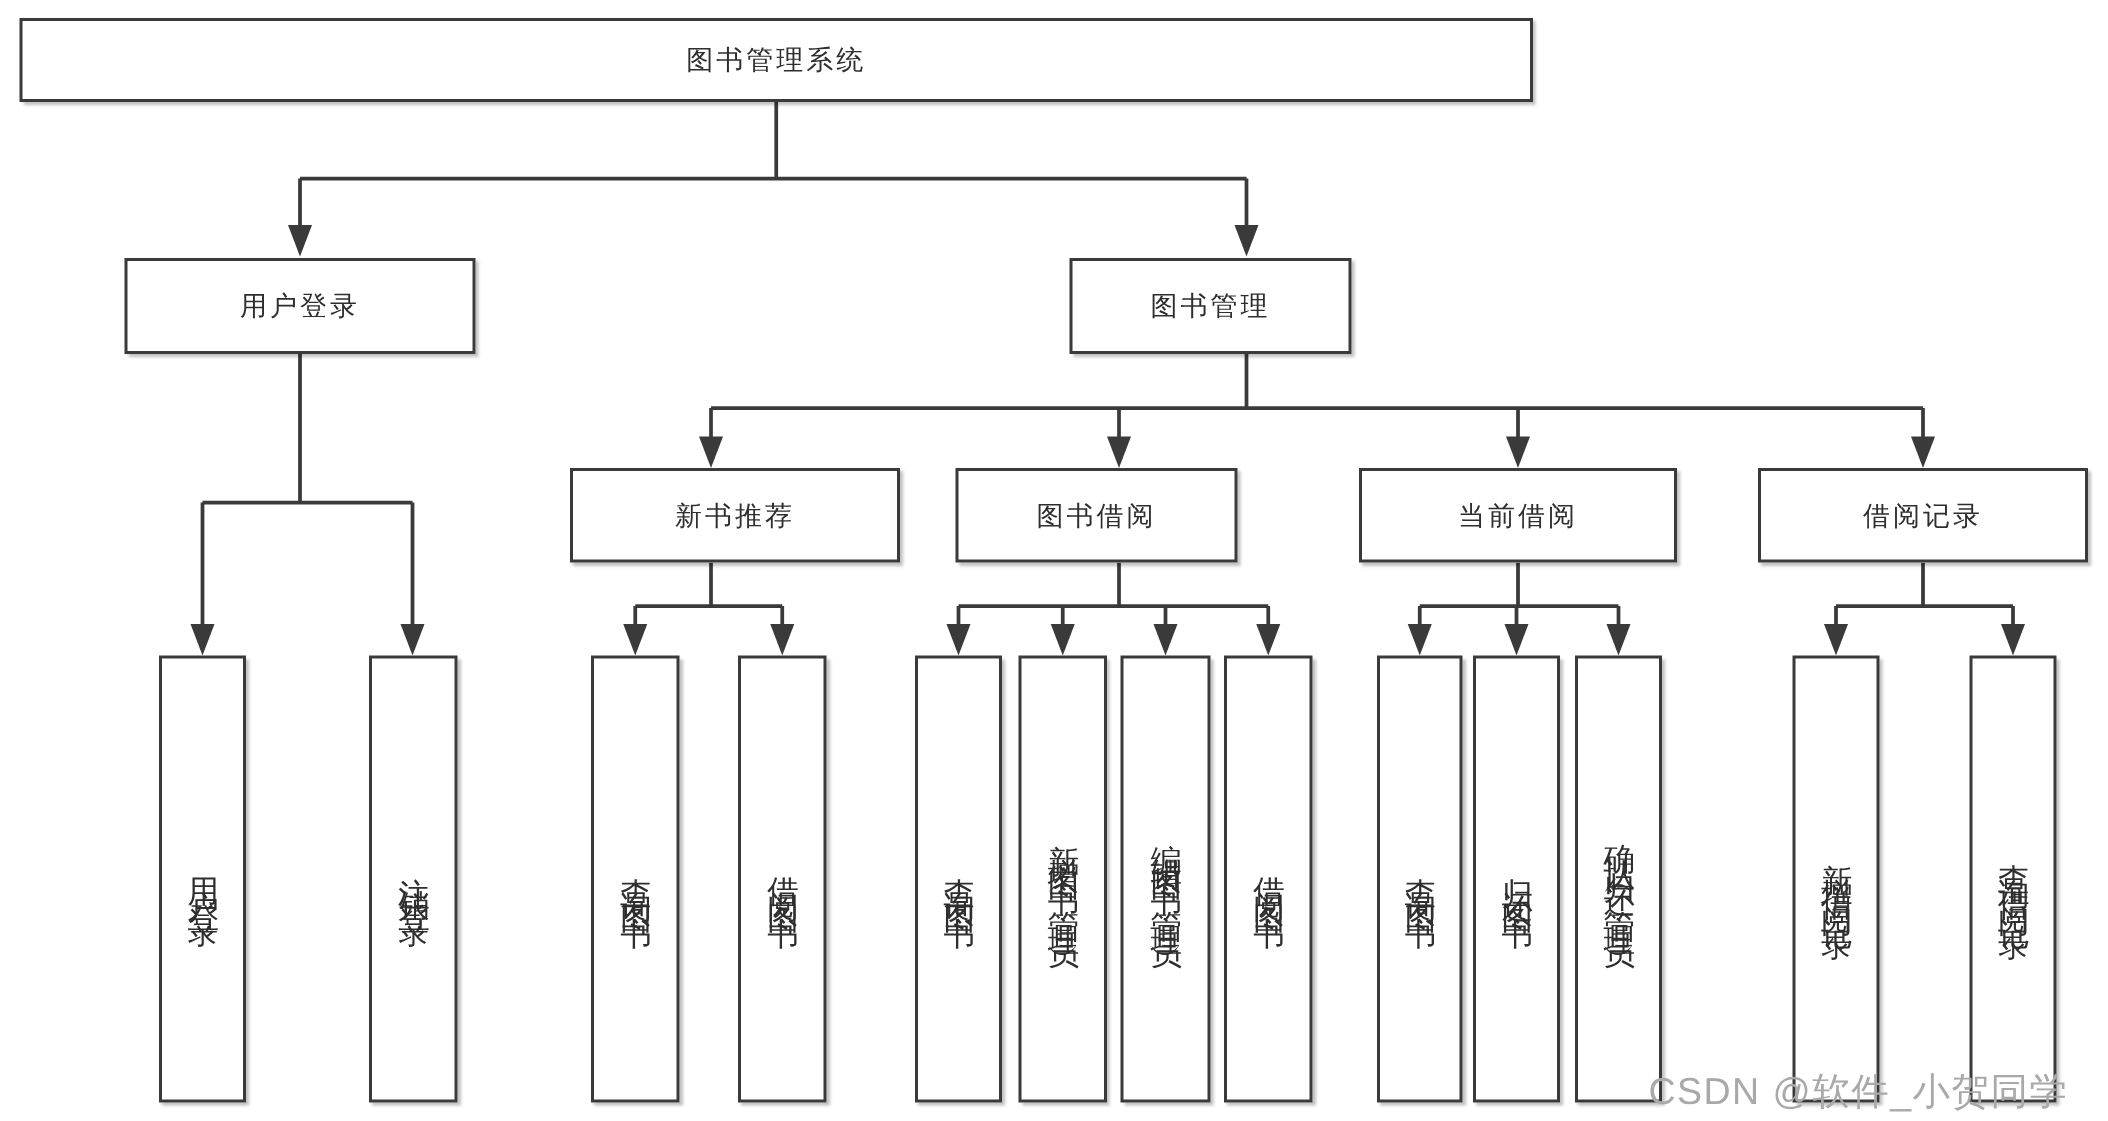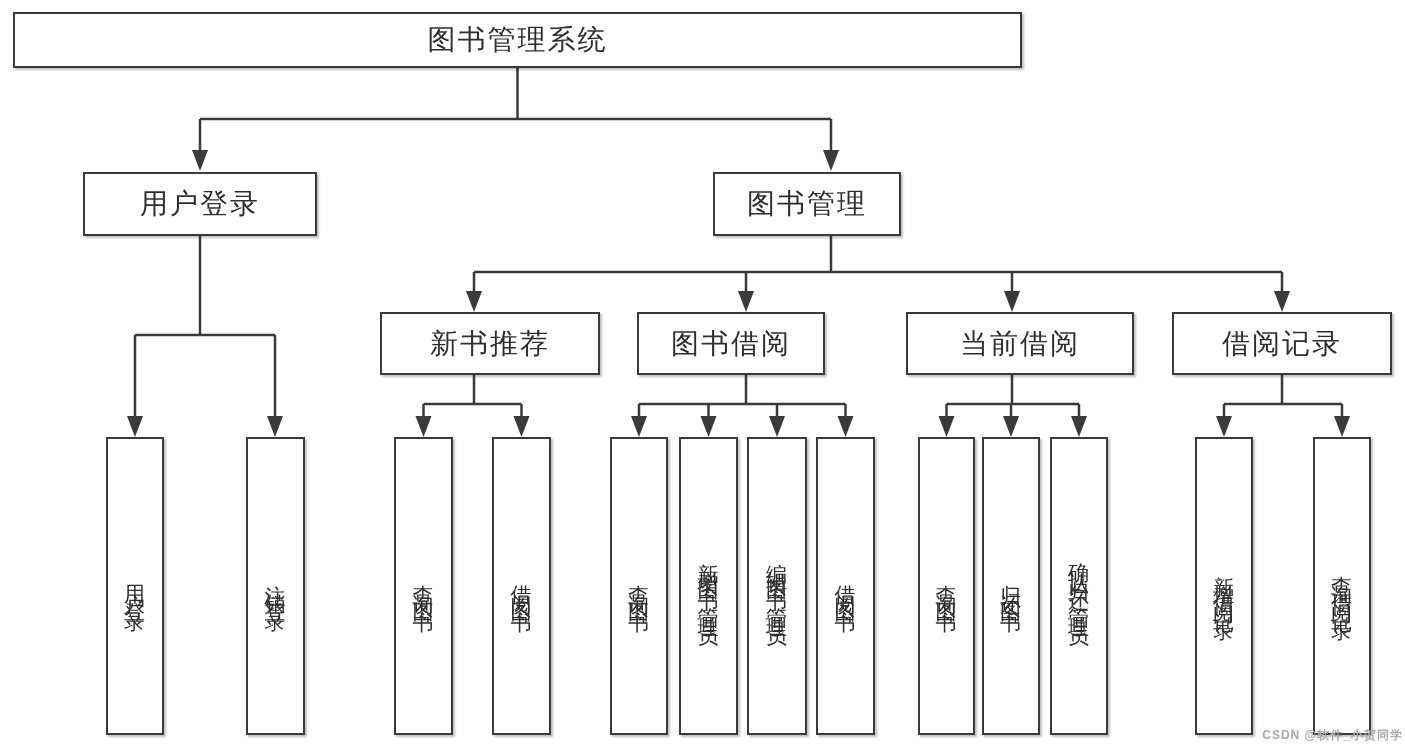--- a/index.html
+++ b/index.html
@@ -22,46 +22,45 @@
   }
   .box{
     position:absolute;
     box-sizing:border-box;
     border:2.5px solid var(--line);
     background:#fff;
     display:flex;align-items:center;justify-content:center;
     box-shadow:2px 2px 2px rgba(0,0,0,0.25);
   }
   .hlabel{
-    font-size:28px;
+    font-size:18px;
     letter-spacing:2px;
     color:var(--text);
     white-space:nowrap;
   }
   .lvl1{left:13px;top:12px;width:1009px;height:56px;}
   .lvl2{top:172px;height:64px;}
   .lvl3{top:312px;height:63px;}
   .leaf{top:437px;height:298px;}
   .vlabel{
     writing-mode:vertical-lr;
     text-orientation:mixed;
     font-size:21px;
     letter-spacing:9px;
     line-height:1.1;
     color:var(--text);
   }
   .watermark{
     position:absolute;
-    right:2px;bottom:3px;
-    font-size:12px;
+    right:26px;bottom:3px;
+    font-size:25px;
     letter-spacing:1px;
     color:var(--wm);
     z-index:5;
     white-space:nowrap;
-    font-weight:bold;
   }
 </style>
 </head>
 <body>
 
 <div class="canvas">
 
   <svg class="connector-layer" width="1405" height="747" viewBox="0 0 1405 747" xmlns="http://www.w3.org/2000/svg">
     <g stroke="#3a3a3a" stroke-width="2.5" fill="#3a3a3a">
 
@@ -136,21 +135,21 @@
   <div class="box lvl2" style="left:713px;width:188px;">
     <span class="hlabel">图书管理</span>
   </div>
 
   <div class="box lvl3" style="left:380px;width:220px;">
     <span class="hlabel">新书推荐</span>
   </div>
   <div class="box lvl3" style="left:637px;width:188px;">
     <span class="hlabel">图书借阅</span>
   </div>
-  <div class="box lvl3" style="left:906px;width:228px;">
+  <div class="box lvl3" style="left:906px;width:212px;">
     <span class="hlabel">当前借阅</span>
   </div>
   <div class="box lvl3" style="left:1172px;width:220px;">
     <span class="hlabel">借阅记录</span>
   </div>
 
   <div class="box leaf" style="left:106px;width:58px;">
     <span class="vlabel">用户登录</span>
   </div>
   <div class="box leaf" style="left:246px;width:59px;">

